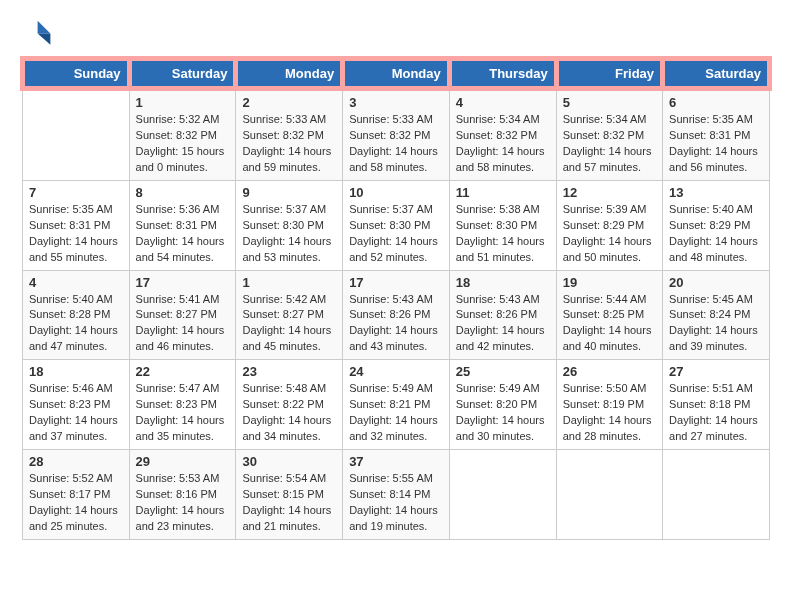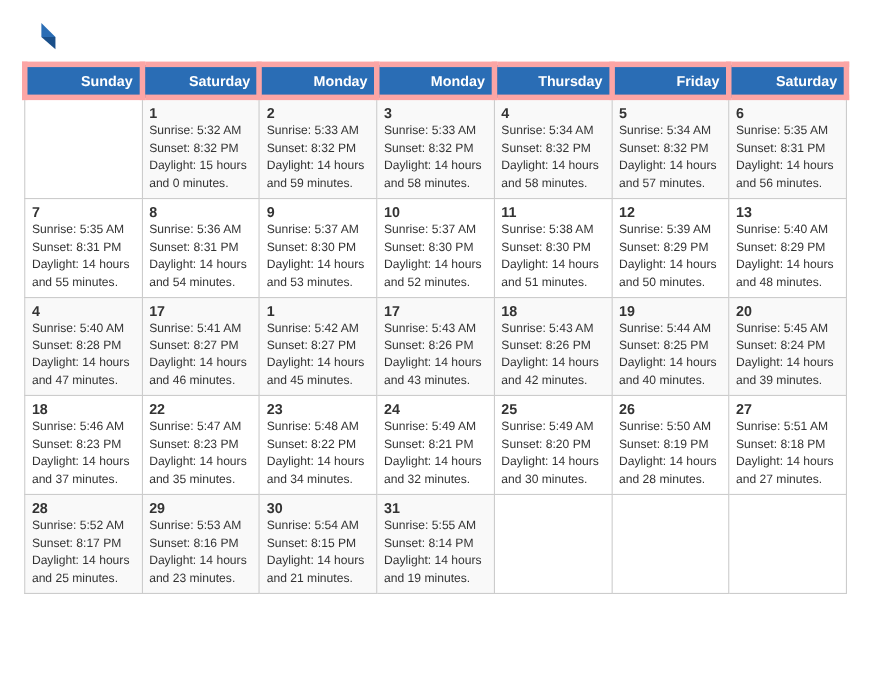--- a/index.html
+++ b/index.html
@@ -258,21 +258,21 @@
           </td>
           <td>
             <span class="day-number">29</span>
             <div class="day-info">Sunrise: 5:53 AM<br>Sunset: 8:16 PM<br>Daylight: 14 hours<br>and 23 minutes.</div>
           </td>
           <td>
             <span class="day-number">30</span>
             <div class="day-info">Sunrise: 5:54 AM<br>Sunset: 8:15 PM<br>Daylight: 14 hours<br>and 21 minutes.</div>
           </td>
           <td>
-            <span class="day-number">31</span>
+            <span class="day-number">37</span>
             <div class="day-info">Sunrise: 5:55 AM<br>Sunset: 8:14 PM<br>Daylight: 14 hours<br>and 19 minutes.</div>
           </td>
           <td class="empty-cell"></td>
           <td class="empty-cell"></td>
           <td class="empty-cell"></td>
         </tr>
       </tbody>
   </table>
 </div>
 

